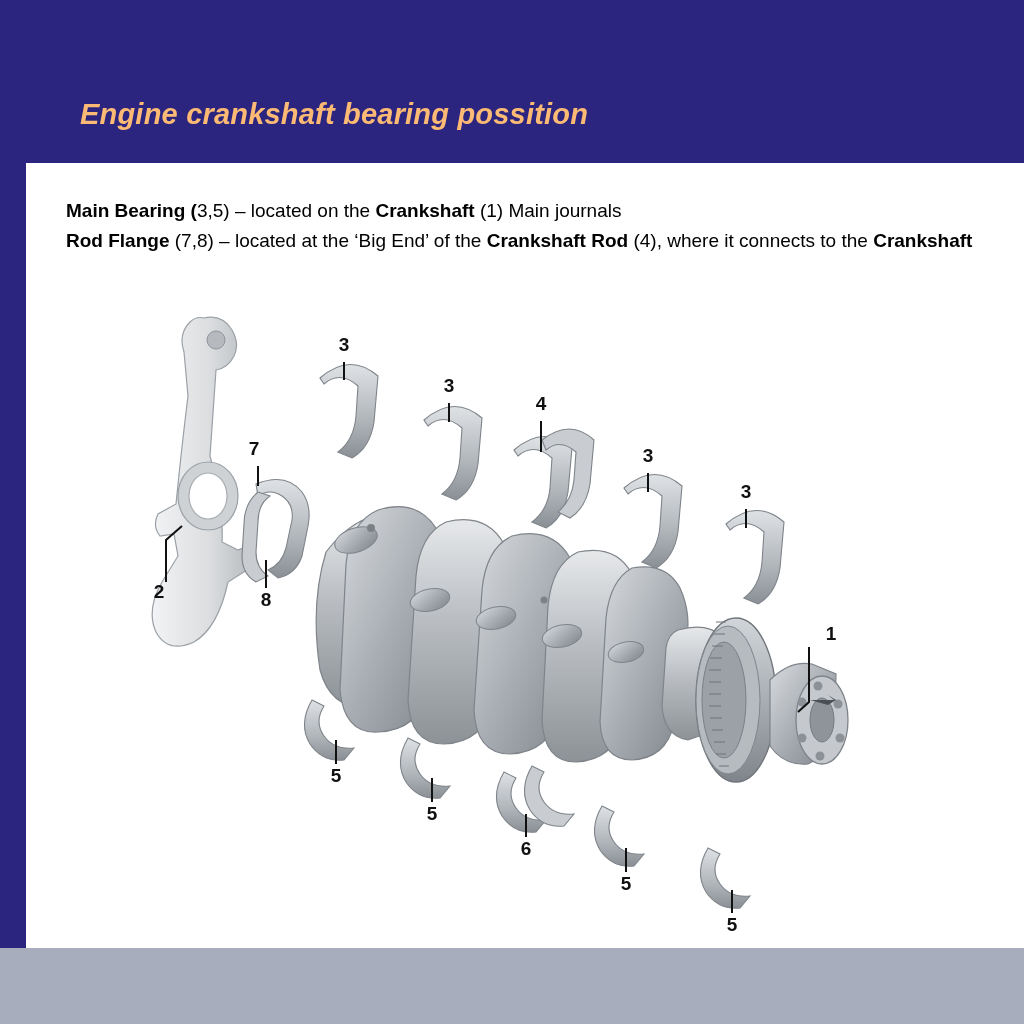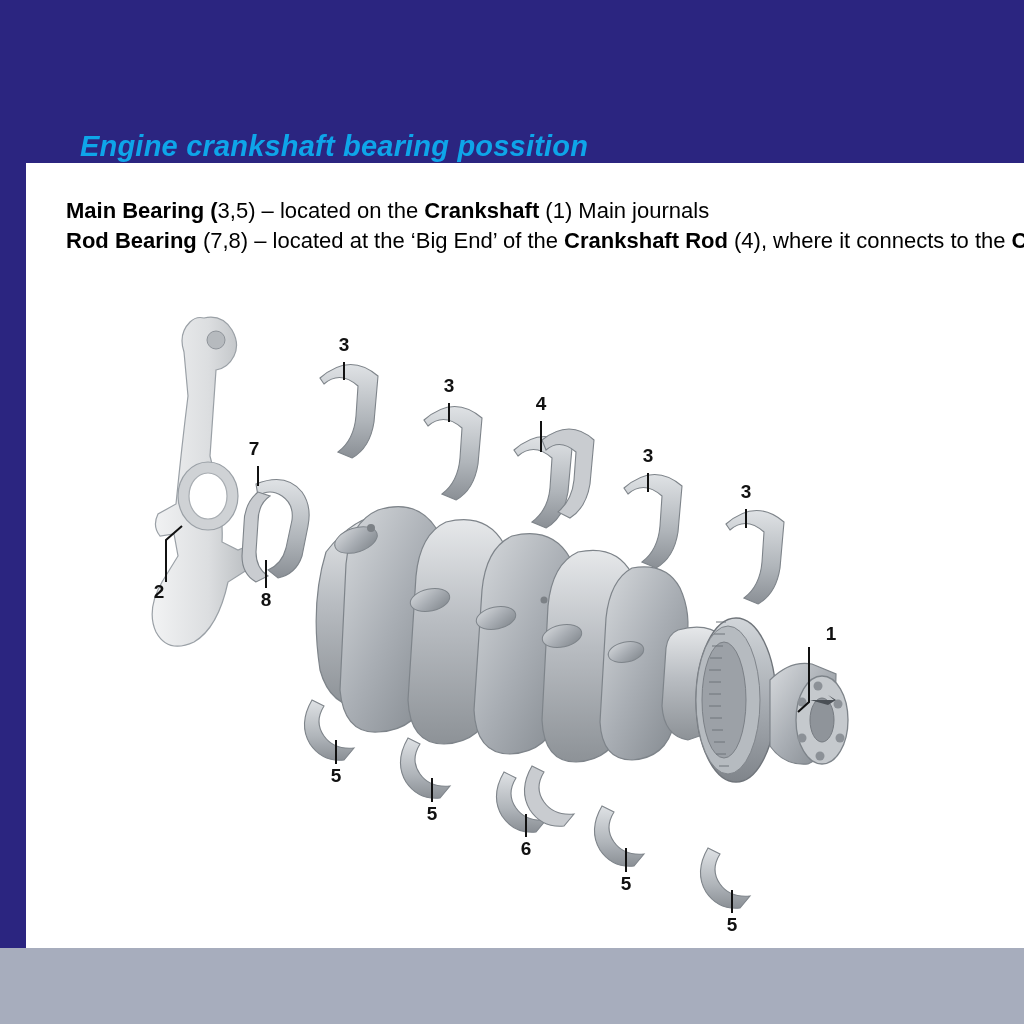--- a/index.html
+++ b/index.html
@@ -38,32 +38,31 @@
     height: 163px;
     background: #2b2580;
   }
   .header-title {
     position: absolute;
     left: 80px;
     top: 98px;
     font-size: 29px;
     font-weight: bold;
     font-style: italic;
-    color: #0ea5e9;
+    color: #fdba74;
     letter-spacing: 0.2px;
     white-space: nowrap;
-    margin-top: 32px;
   }
   
   .text-block {
     position: absolute;
     left: 66px;
     top: 196px;
     width: 930px;
-    font-size: 22px;
+    font-size: 19px;
     color: #000000;
     line-height: 30px;
   }
   .text-line {
     white-space: nowrap;
   }
   .text-line b {
     font-weight: bold;
   }
   
@@ -99,21 +98,21 @@
 <div class="page">
 
   <div class="left-band"></div>
 
   <div class="header-bar">
     <div class="header-title">Engine crankshaft bearing possition</div>
   </div>
 
   <div class="text-block">
     <div class="text-line"><b>Main Bearing (</b><span>3,5) – located on the </span><b>Crankshaft</b><span> (1) Main journals</span></div>
-    <div class="text-line"><b>Rod Bearing</b><span> (7,8) – located at the ‘Big End’ of the </span><b>Crankshaft Rod</b><span> (4), where it connects to the </span><b>Crankshaft</b></div>
+    <div class="text-line"><b>Rod Flange</b><span> (7,8) – located at the ‘Big End’ of the </span><b>Crankshaft Rod</b><span> (4), where it connects to the </span><b>Crankshaft</b></div>
   </div>
 
   <div class="diagram">
     <svg width="998" height="650" viewBox="0 0 998 650" xmlns="http://www.w3.org/2000/svg">
       <defs>
         <linearGradient id="gMetal" x1="0" y1="0" x2="0" y2="1">
           <stop offset="0%" stop-color="#e6e8ea"></stop>
           <stop offset="45%" stop-color="#b9bdc2"></stop>
           <stop offset="100%" stop-color="#8d9297"></stop>
         </linearGradient>

